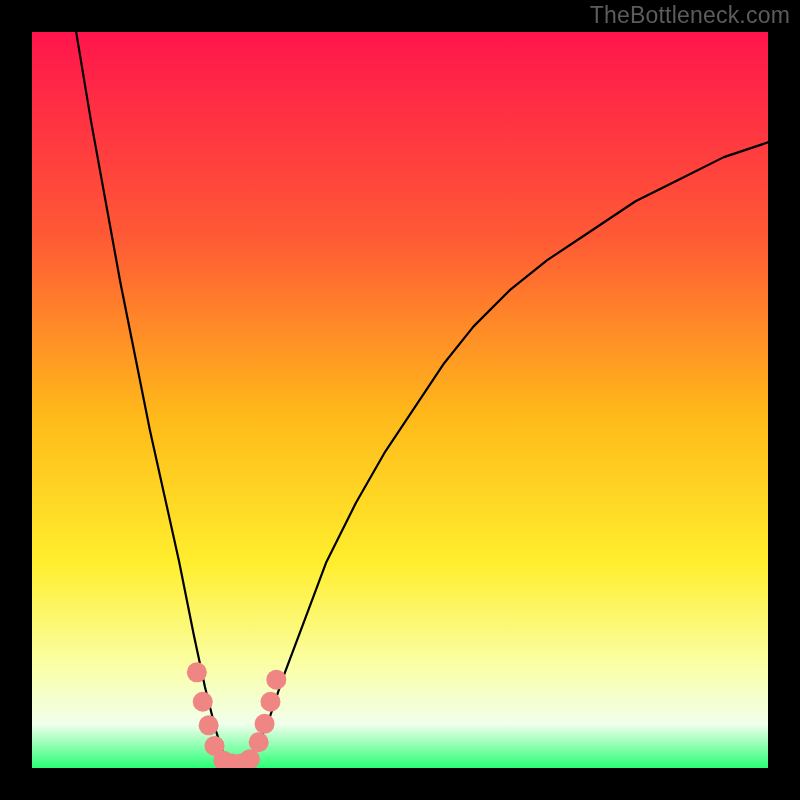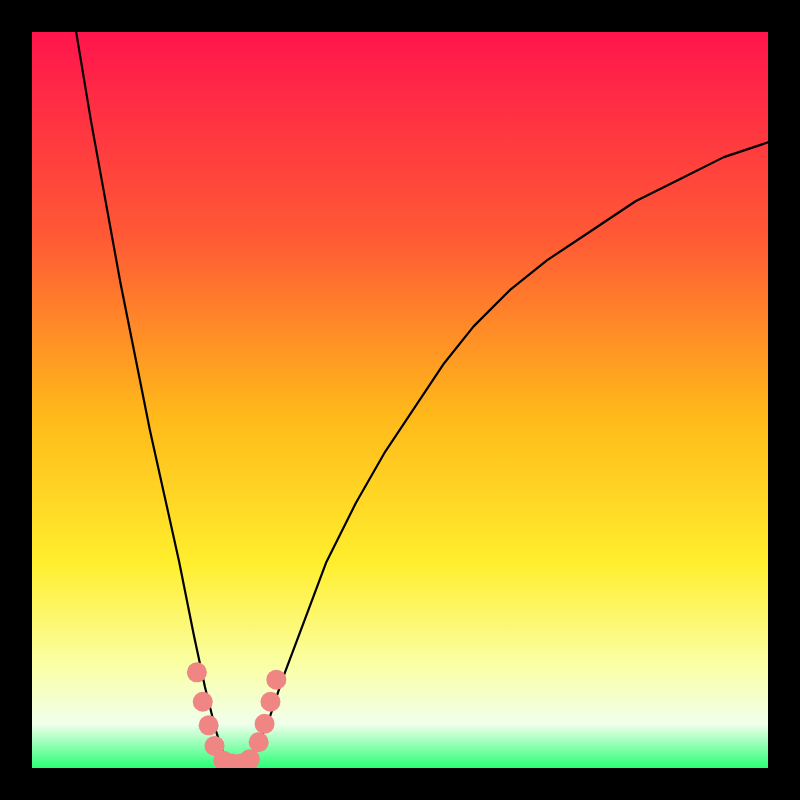--- a/index.html
+++ b/index.html
@@ -63,13 +63,14 @@
           <circle cx="200.19" cy="731.58" r="10" fill="#ef8683"></circle>
           <circle cx="209.02" cy="731.58" r="10" fill="#ef8683"></circle>
           <circle cx="217.86" cy="727.17" r="10" fill="#ef8683"></circle>
           <circle cx="226.69" cy="710.24" r="10" fill="#ef8683"></circle>
           <circle cx="232.58" cy="691.84" r="10" fill="#ef8683"></circle>
           <circle cx="238.46" cy="669.76" r="10" fill="#ef8683"></circle>
           <circle cx="244.35" cy="647.68" r="10" fill="#ef8683"></circle>
         </g>
     </svg>
   </div>
+  <div class="watermark">TheBottleneck.com</div>
 </div>
 
 </body></html>

